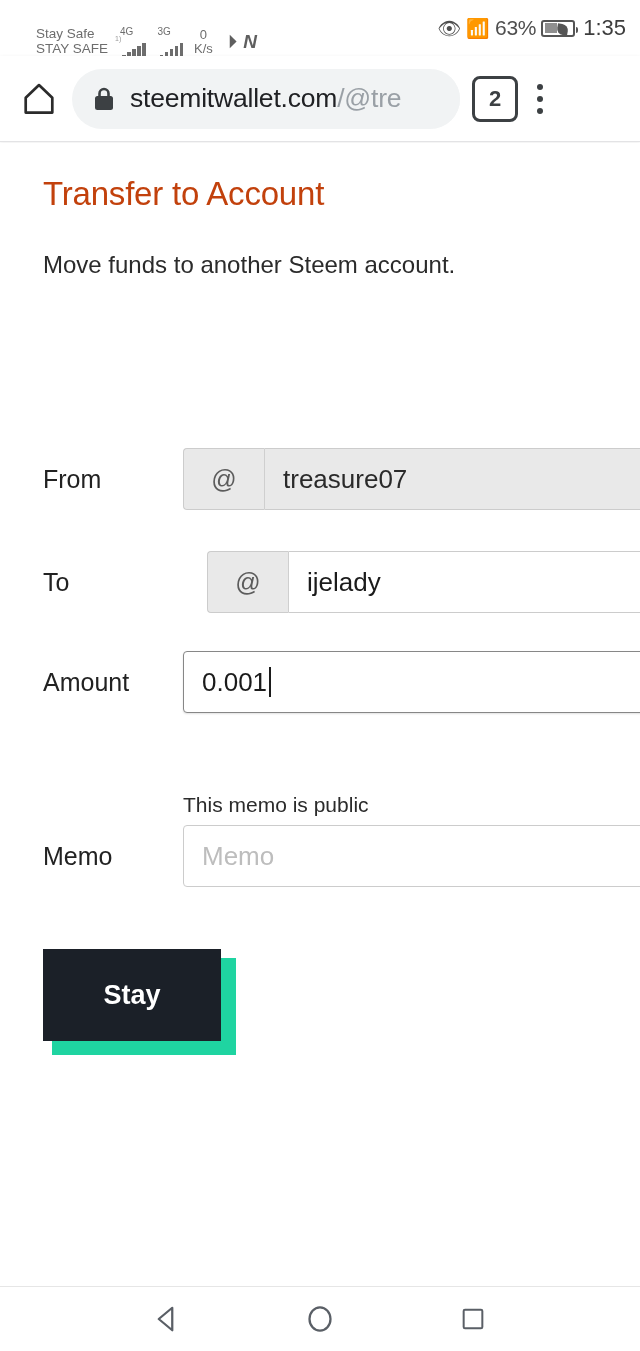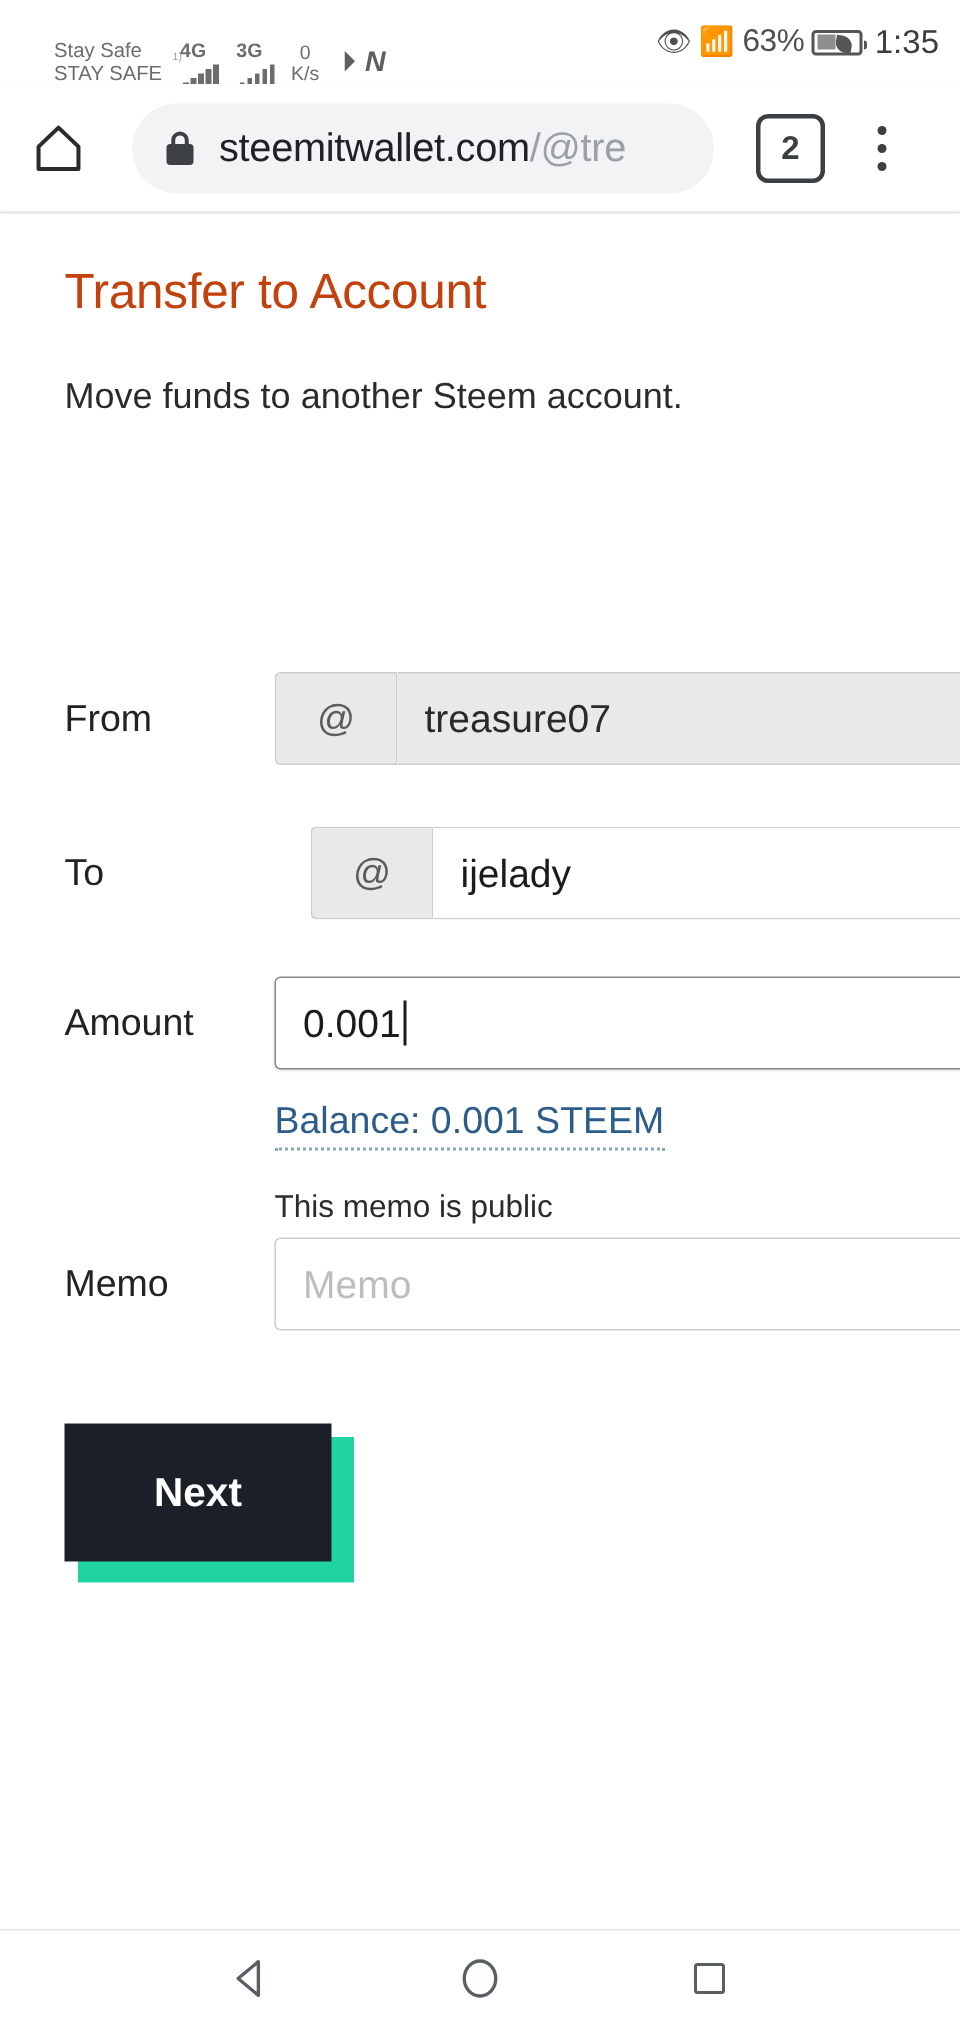--- a/index.html
+++ b/index.html
@@ -44,26 +44,26 @@
   .carrier span { white-space: nowrap; }
   .sig-group {
     display: flex;
     align-items: flex-end;
     gap: 1px;
     position: relative;
     height: 28px;
     padding-top: 8px;
   }
   .sig-label {
-    font-size: 13px;
+    font-size: 10px;
     color: #6d6d6d;
     position: absolute;
     top: 2px;
     left: 5px;
-    font-weight: bold;
+    font-weight: normal;
   }
   .sig-sub {
     font-size: 7px;
     color: #9a9a9a;
     position: absolute;
     top: 11px;
     left: 0px;
   }
   .bars {
     display: flex;
@@ -140,21 +140,20 @@
     top: 56px; left: 0;
     width: 640px;
     height: 86px;
     background: #ffffff;
     display: flex;
     align-items: center;
     box-sizing: border-box;
     padding: 0 16px;
     border-bottom: 1px solid #e3e3e5;
     box-shadow: 0 1px 4px rgba(0,0,0,0.07);
-    gap: 16px;
   }
   .home-btn {
     width: 46px; height: 46px;
     display: flex; align-items: center; justify-content: center;
     flex: 0 0 auto;
   }
   .omnibox {
     flex: 1 1 auto;
     height: 60px;
     margin: 0 12px 0 10px;
@@ -483,36 +482,35 @@
   <div class="field-row" style="top:508px;">
     <div class="field-label">Amount</div>
     <div class="input-group">
       <div class="tbox solo focused">
           <span>0.001</span>
           <span class="caret"></span>
         </div>
     </div>
   </div>
 
-  <div class="balance-link">Balance: 0.001 STEEM</div>
 
   <div class="memo-hint">This memo is public</div>
 
   <div class="field-row" style="top:682px;">
     <div class="field-label">Memo</div>
     <div class="input-group">
       <div class="tbox solo">
           <span class="placeholder">Memo</span>
         </div>
     </div>
   </div>
 
   <div class="next-wrap">
     <div class="next-shadow"></div>
-    <button class="next-btn">Next</button>
+    <button class="next-btn">Stay</button>
   </div>
 </div>
 
 <div class="navbar">
   <div class="navbtn">
     <svg width="36" height="36" viewBox="0 0 24 24">
       <path d="M15.5 4.5 6.5 12l9 7.5z" fill="none" stroke="#5a5f66" stroke-width="1.5" stroke-linejoin="round"></path>
     </svg>
   </div>
   <div class="navbtn">

